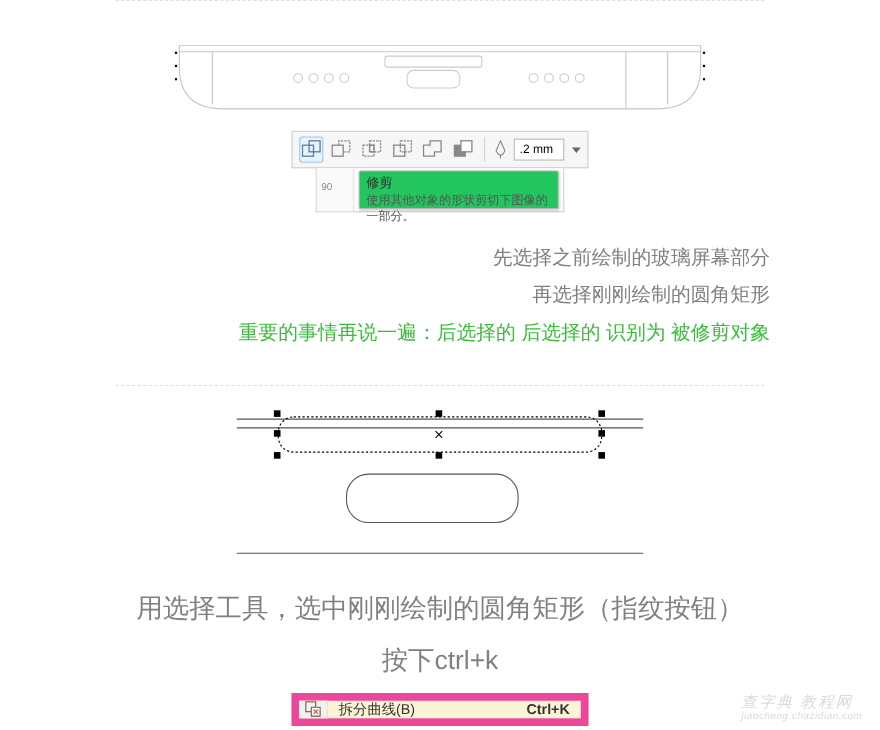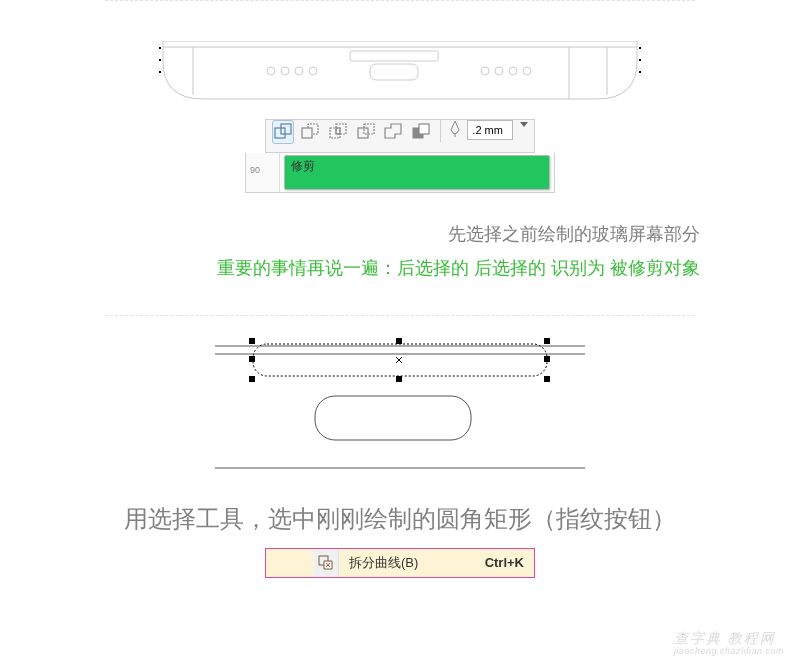--- a/index.html
+++ b/index.html
@@ -32,21 +32,21 @@
 }
 .phone-bottom svg { display: block; }
 
 
 .toolbar {
   width: 270px;
   margin: -2px auto 0;
   border: 1px solid #cfcfcf;
   background: #f6f6f6;
   display: flex;
-  align-items: flex-start;
+  align-items: center;
   height: 34px;
   padding: 0 6px;
   gap: 6px;
 }
 .toolbar .tool {
   width: 24px;
   height: 24px;
   display: flex;
   align-items: center;
   justify-content: center;
@@ -78,21 +78,21 @@
 }
 .toolbar .dd {
   width: 10px;
   display: flex;
   align-items: center;
   justify-content: center;
 }
 
 
 .ruler-row {
-  width: 310px;
+  width: 226px;
   margin: 0 auto;
   height: 40px;
   background: #fdfdfd;
   border: 1px solid #cfcfcf;
   border-top: none;
   position: relative;
   display: flex;
 }
 .ruler-left {
   width: 34px;
@@ -150,26 +150,25 @@
   color: #808080;
   line-height: 1.9;
 }
 
 
 .menuitem {
   width: 270px;
   margin: 6px auto 0;
   height: 30px;
   background: #fdf4d6;
-  border: 1px solid #ec4899;
+  border: 7px solid #ec4899;
   display: flex;
   align-items: center;
   font-size: 13px;
   color: #333;
-  padding-left: 47px;
 }
 .menuitem .mi-icon {
   width: 26px;
   height: 100%;
   background: #f0f0f0;
   border-right: 1px solid #e0e0e0;
   display: flex;
   align-items: center;
   justify-content: center;
 }
@@ -296,25 +295,27 @@
         </svg>
     </div>
   </div>
 
   <div class="ruler-row">
     <div class="ruler-left">
       <span class="tick" style="top:12px">90</span>
     </div>
     <div class="tooltip">
       <div class="title">修剪</div>
+      <div class="desc">使用其他对象的形状剪切下图像的一部分。</div>
     </div>
   </div>
 
   <div class="captions">
     <div class="line">先选择之前绘制的玻璃屏幕部分</div>
+    <div class="line">再选择刚刚绘制的圆角矩形</div>
     <div class="line green">重要的事情再说一遍：后选择的 后选择的 识别为 被修剪对象</div>
   </div>
 
   <div class="divider"></div>
 
   <div class="section2-art">
     <svg viewBox="0 0 370 140" width="370" height="140">
 
       <line x1="0" y1="16" x2="370" y2="16" stroke="#555" stroke-width="1"></line>
       <line x1="0" y1="24" x2="370" y2="24" stroke="#555" stroke-width="1"></line>
@@ -337,20 +338,21 @@
         <line x1="187" y1="27" x2="181" y2="33"></line>
       </g>
 
       <rect x="100" y="66" width="156" height="44" rx="20" fill="none" stroke="#555" stroke-width="1"></rect>
 
       <line x1="0" y1="138" x2="370" y2="138" stroke="#555" stroke-width="1"></line>
     </svg>
   </div>
 
   <div class="caption2">用选择工具，选中刚刚绘制的圆角矩形（指纹按钮）</div>
+  <div class="caption2" style="margin-top:-2px">按下ctrl+k</div>
 
   <div class="menuitem">
     <div class="mi-icon">
       <svg width="16" height="16" viewBox="0 0 16 16">
         <rect x="1" y="1" width="9" height="9" fill="none" stroke="#7a5a3c" stroke-width="1"></rect>
         <path d="M6 6 L14 6 L14 14 L6 14 Z" fill="#fff" stroke="#7a5a3c" stroke-width="1"></path>
         <line x1="8" y1="8" x2="12" y2="12" stroke="#c05a3c"></line>
         <line x1="12" y1="8" x2="8" y2="12" stroke="#c05a3c"></line>
       </svg>
     </div>

